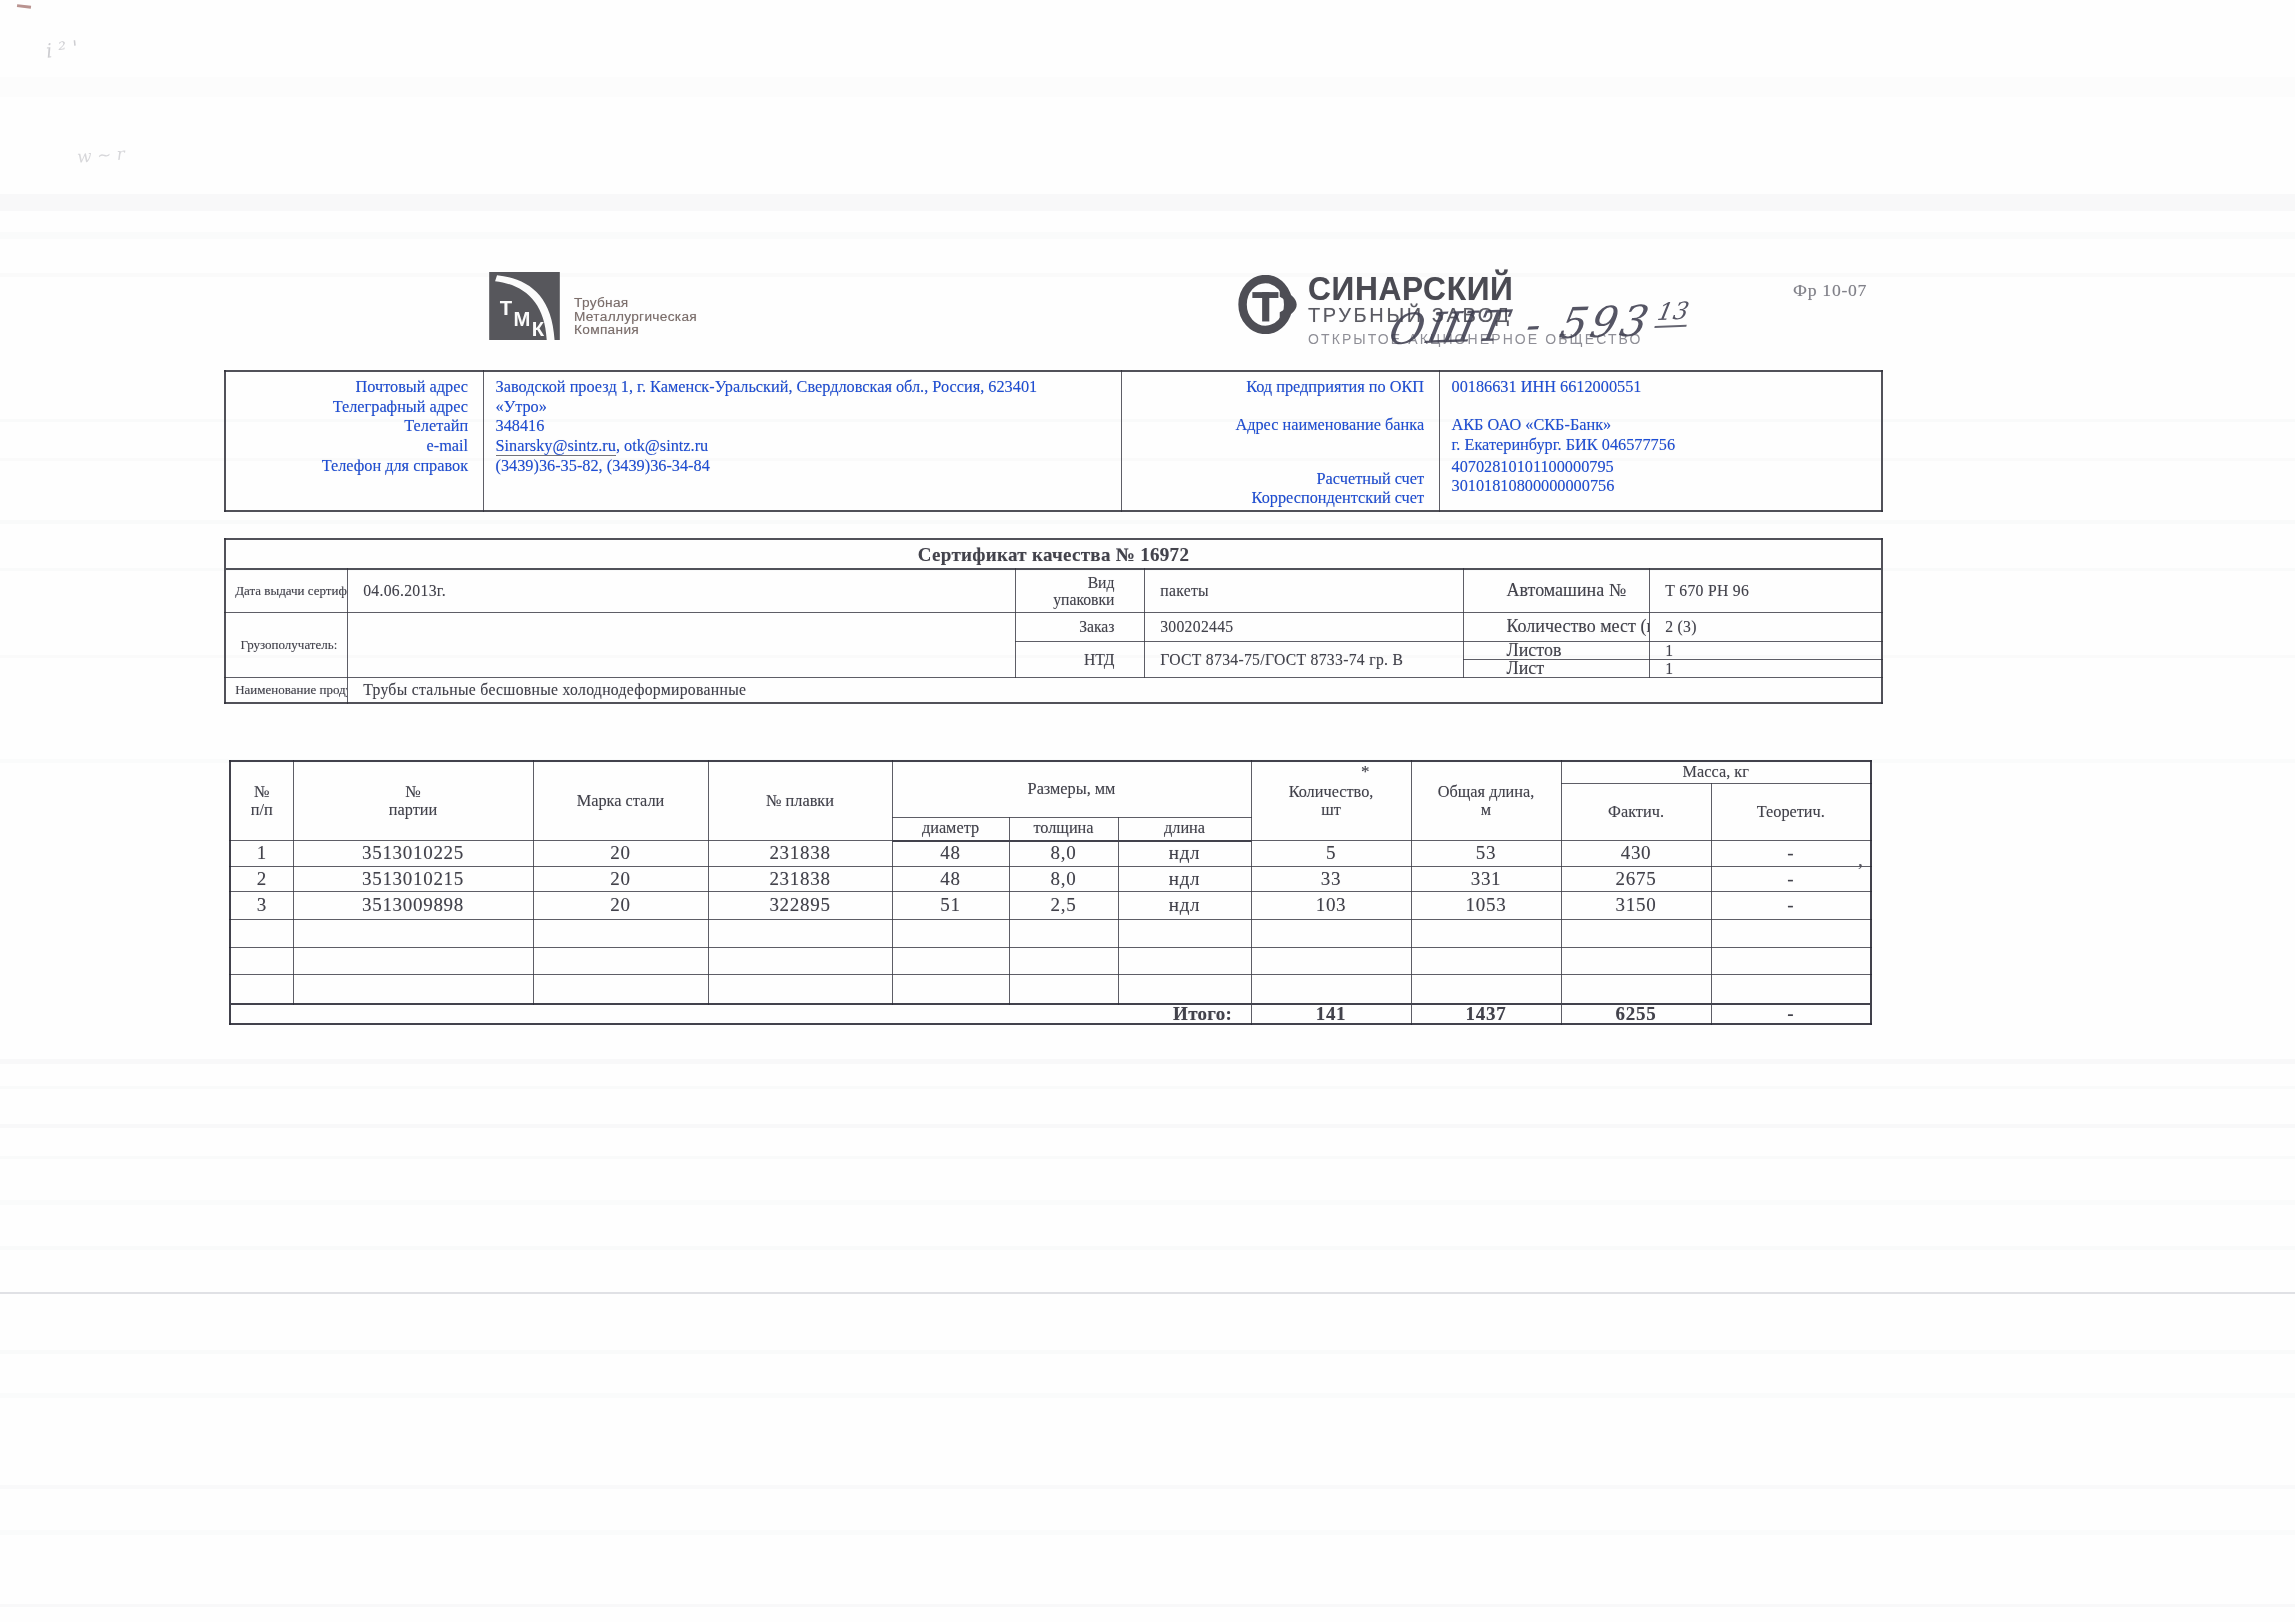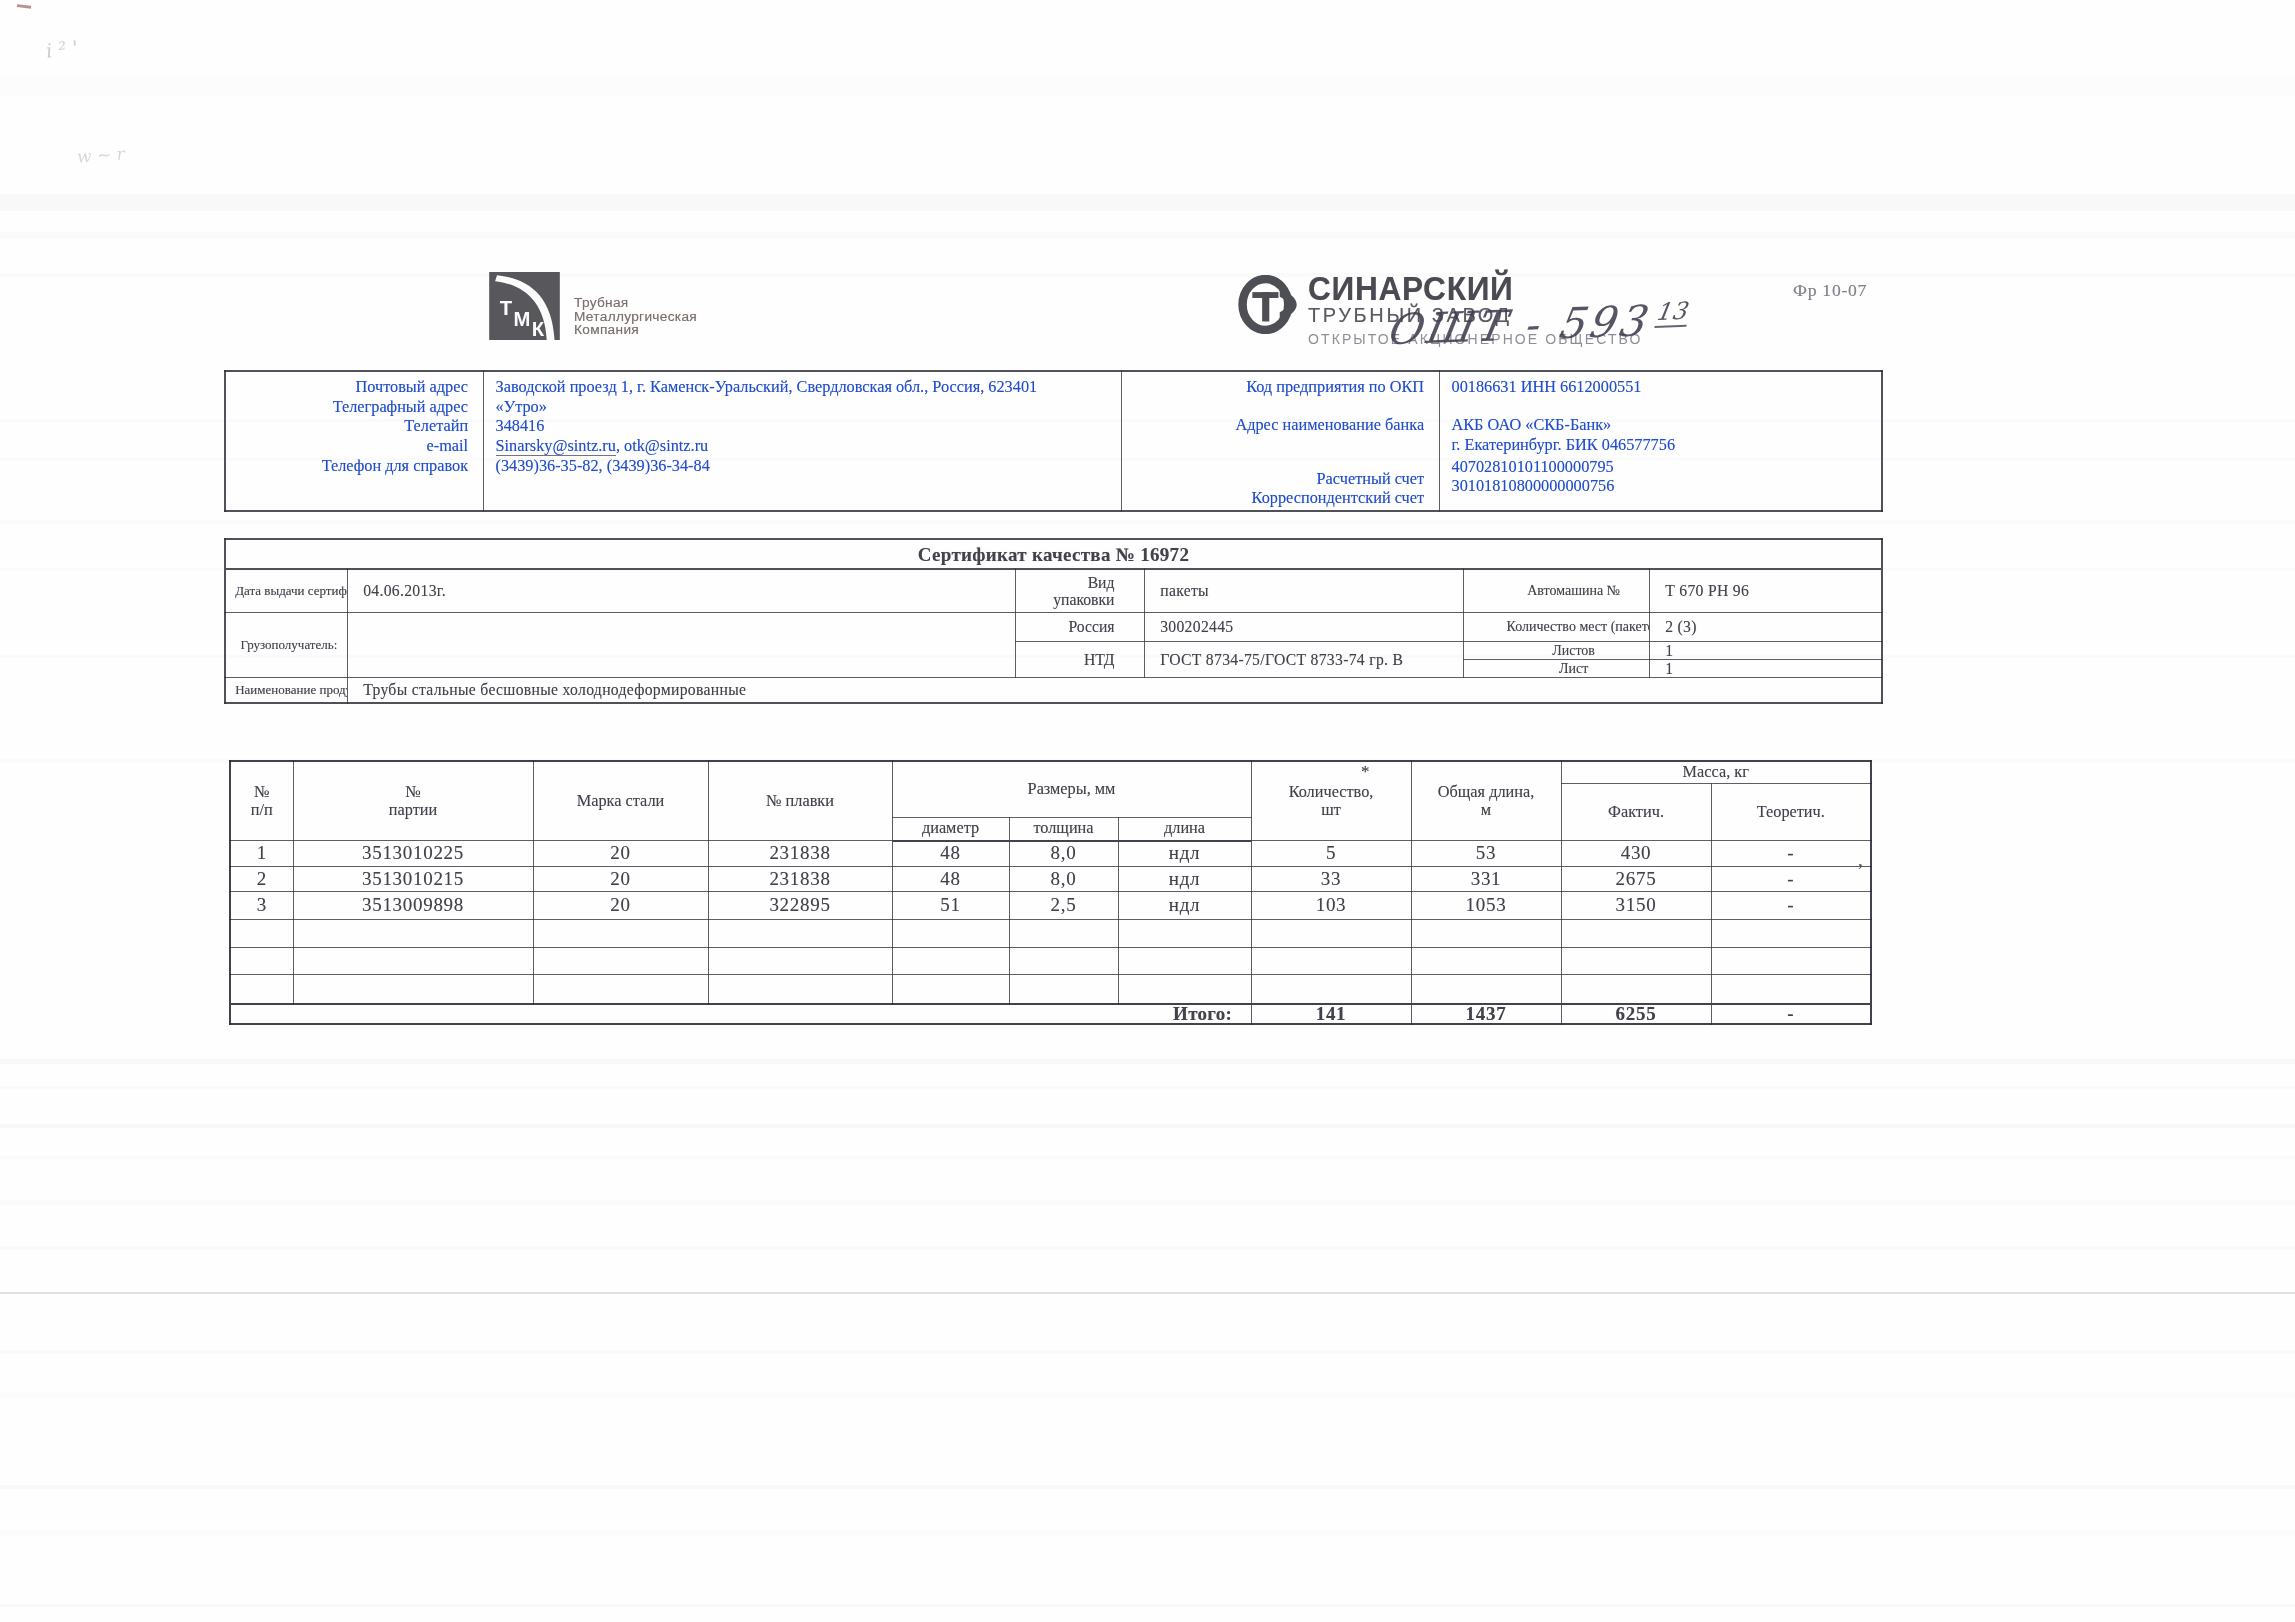--- a/index.html
+++ b/index.html
@@ -39,21 +39,21 @@
   .m28{margin-top:18.3px;} .m34{margin-top:34px;} .m4{margin-top:2.6px;}
   .ulink{border-bottom:1.3px solid rgba(69,69,78,.75);}
   
   .cert{position:absolute;left:224px;top:538px;}
   .cert table{width:1657px;border:2px solid rgba(50,50,60,.85);}
   .cert td{font-size:15.7px;color:#43434c;line-height:17px;padding:0 9.2px;}
   .cert .title-row td{border-bottom:2px solid rgba(50,50,60,.85);text-align:center;
     font-size:19px;font-weight:bold;letter-spacing:0.3px;}
   .cert .lbl{text-align:right;font-size:13px;white-space:nowrap;overflow:hidden;padding-right:9.2px;}
   .cert .mid-lbl{text-align:right;padding-right:29px;}
-  .cert .r-lbl{text-align:center;font-size:14px;white-space:nowrap;overflow:hidden;padding-right:7.8px;padding-left:43px;}
+  .cert .r-lbl{text-align:left;font-size:18px;white-space:nowrap;overflow:hidden;padding-right:7.8px;padding-left:43px;}
   .cert .val{text-align:left;padding-left:15.7px;letter-spacing:0.3px;}
   
   .main{position:absolute;left:229px;top:760px;}
   .main table{width:1643px;border:2px solid rgba(46,46,56,.9);}
   .main td{text-align:center;font-size:16.3px;color:#42424b;padding:0 3.9px;line-height:18.3px;}
   .main .hdr td{font-size:16.3px;}
   .main .sub td{border-bottom:2px solid rgba(46,46,56,.9);}
   .main .data td{font-size:19px;letter-spacing:0.7px;}
   .main .total td{border-top:2px solid rgba(46,46,56,.9);font-weight:bold;font-size:19px;letter-spacing:0.7px;}
   .main .total .t-lbl{text-align:right;padding-right:18.3px;letter-spacing:0.3px;}
@@ -188,21 +188,21 @@
       <td class="lbl txt">Дата выдачи сертификата:</td>
       <td class="val txt">04.06.2013г.</td>
       <td class="mid-lbl txt">Вид упаковки</td>
       <td class="val txt">пакеты</td>
       <td class="r-lbl txt">Автомашина №</td>
       <td class="val txt">Т 670 РН  96</td>
     </tr>
     <tr style="height:29px;">
       <td rowspan="3" class="lbl txt">Грузополучатель:</td>
       <td rowspan="3" class="val"></td>
-      <td class="mid-lbl txt">Россия</td>
+      <td class="mid-lbl txt">Заказ</td>
       <td class="val txt">300202445</td>
       <td class="r-lbl txt">Количество мест (пакетов)</td>
       <td class="val txt">2 (3)</td>
     </tr>
     <tr style="height:18.3px;">
       <td rowspan="2" class="mid-lbl txt">НТД</td>
       <td rowspan="2" class="val txt">ГОСТ 8734-75/ГОСТ 8733-74 гр. В</td>
       <td class="r-lbl txt">Листов</td>
       <td class="val txt">1</td>
     </tr>

